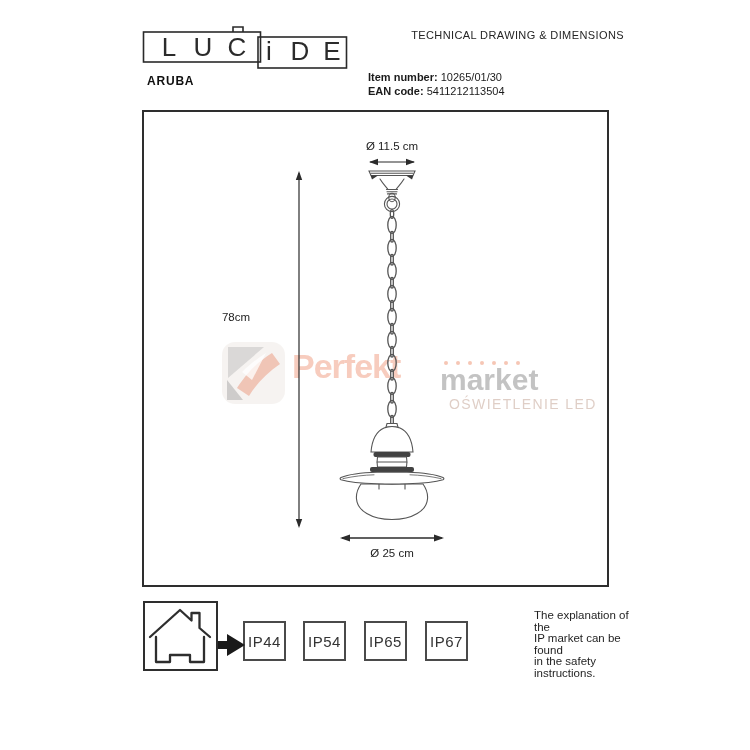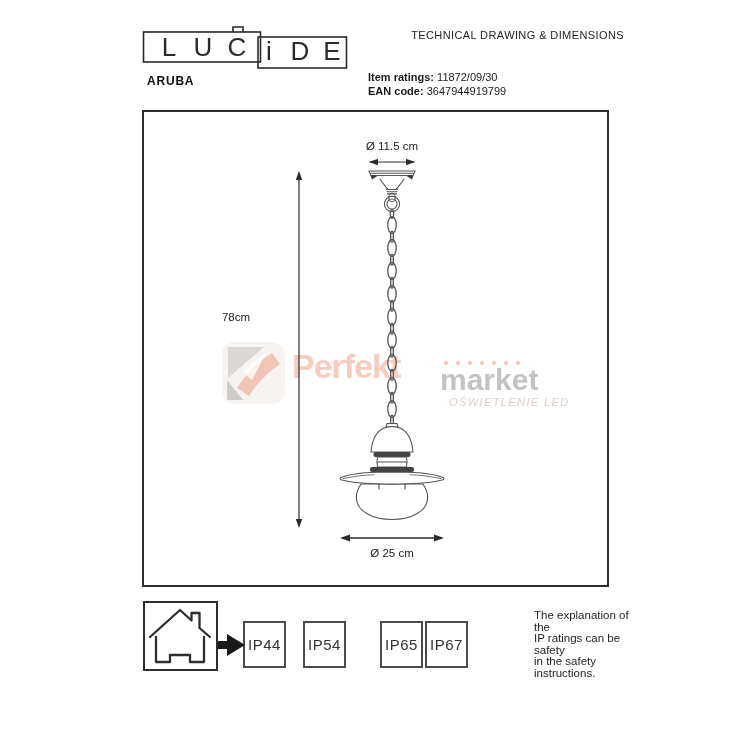--- a/index.html
+++ b/index.html
@@ -15,25 +15,25 @@
   .item-block b{font-weight:bold;}
   
   .main-box{left:142px;top:110px;width:463px;height:473px;border:2px solid #2e2e2e;background:#fff;}
   .drawing-svg{left:142px;top:110px;z-index:4;}
   
   .wm{z-index:2;pointer-events:none;}
   .wm-word1{left:292px;top:349px;font-size:34px;line-height:1;font-weight:bold;letter-spacing:-1px;color:rgba(235,128,92,0.40);}
   .wm-word2{left:440px;top:365px;font-size:30px;line-height:1;font-weight:600;color:rgba(145,145,145,0.55);}
   .wm-dots{left:444px;top:361px;display:flex;gap:8px;}
   .wm-dots i{width:4px;height:4px;border-radius:50%;background:rgba(235,128,92,0.45);}
-  .wm-tagline{left:449px;top:396px;font-size:11px;letter-spacing:1.4px;color:rgba(196,166,152,0.55);font-style:italic;}
+  .wm-tagline{left:449px;top:396px;font-size:14px;letter-spacing:1.4px;color:rgba(196,166,152,0.55);}
   
   .house-box{left:143px;top:601px;width:75px;height:70px;border:2px solid #2e2e2e;box-sizing:border-box;background:#fff;z-index:5;}
   .ip-arrow{left:205px;top:634px;z-index:4;}
-  .ip-box{top:621px;width:43px;height:47px;border:2px solid #4a4a4a;box-sizing:border-box;
+  .ip-box{top:621px;width:43px;height:40px;border:2px solid #4a4a4a;box-sizing:border-box;
           display:flex;align-items:center;justify-content:center;
           font-size:15px;letter-spacing:.5px;color:#343434;}
   .ip-note{left:500px;top:610px;width:130px;font-size:11.5px;line-height:11.5px;color:#1f1f1f;}
   .ip-note span{display:block;margin-left:34px;}
 </style>
 </head>
 <body>
 
 <svg class="abs" style="left:142px;top:25px;z-index:5" width="206" height="46" viewBox="0 0 206 46">
   <g fill="none" stroke="#2a2a2a" stroke-width="1.6">
@@ -49,26 +49,26 @@
     <text x="158" y="35">D</text>
     <text x="190" y="35">E</text>
   </g>
 </svg>
 
 <div class="abs doc-title">TECHNICAL DRAWING &amp; DIMENSIONS</div>
 <div class="abs product-name">ARUBA</div>
 
 <div class="abs item-block">
   <div>
-    <b>Item ratings:</b>
-    <span>11872/09/30</span>
+    <b>Item number:</b>
+    <span>10265/01/30</span>
   </div>
   <div>
     <b>EAN code:</b>
-    <span>3647944919799</span>
+    <span>5411212113504</span>
   </div>
 </div>
 
 <div class="abs main-box"></div>
 
 <svg class="abs wm" style="left:222px;top:342px" width="63" height="62" viewBox="0 0 63 62">
   <rect x="0" y="0" width="63" height="62" rx="13" fill="#efe9e5" opacity="0.55"></rect>
   <polygon points="6,5 42,5 6,36" fill="#b9b9b9" opacity="0.45"></polygon>
   <polygon points="5,38 21,58 5,58" fill="#9d9d9d" opacity="0.45"></polygon>
   <path d="M 15,46 C 27,28 36,20 50,11 L 58,22 C 45,31 35,41 27,54 Z" fill="#e8805f" opacity="0.40"></path>
@@ -182,25 +182,25 @@
 <svg class="abs ip-arrow" width="40" height="22" viewBox="0 0 40 22">
   <polygon points="0,7 22,7 22,0 40,11 22,22 22,15 0,15" fill="#1a1a1a"></polygon>
 </svg>
 
 <div class="abs ip-box" style="left:243px">
     <span>IP44</span>
   </div>
 <div class="abs ip-box" style="left:303px">
     <span>IP54</span>
   </div>
-<div class="abs ip-box" style="left:380px">
+<div class="abs ip-box" style="left:364px">
     <span>IP65</span>
   </div>
 <div class="abs ip-box" style="left:425px">
     <span>IP67</span>
   </div>
 
 <div class="abs ip-note">
   <span>The explanation of the</span>
-  <span>IP ratings can be safety</span>
+  <span>IP market can be found</span>
   <span>in the safety</span>
   <span>instructions.</span>
 </div>
 
 </body></html>

